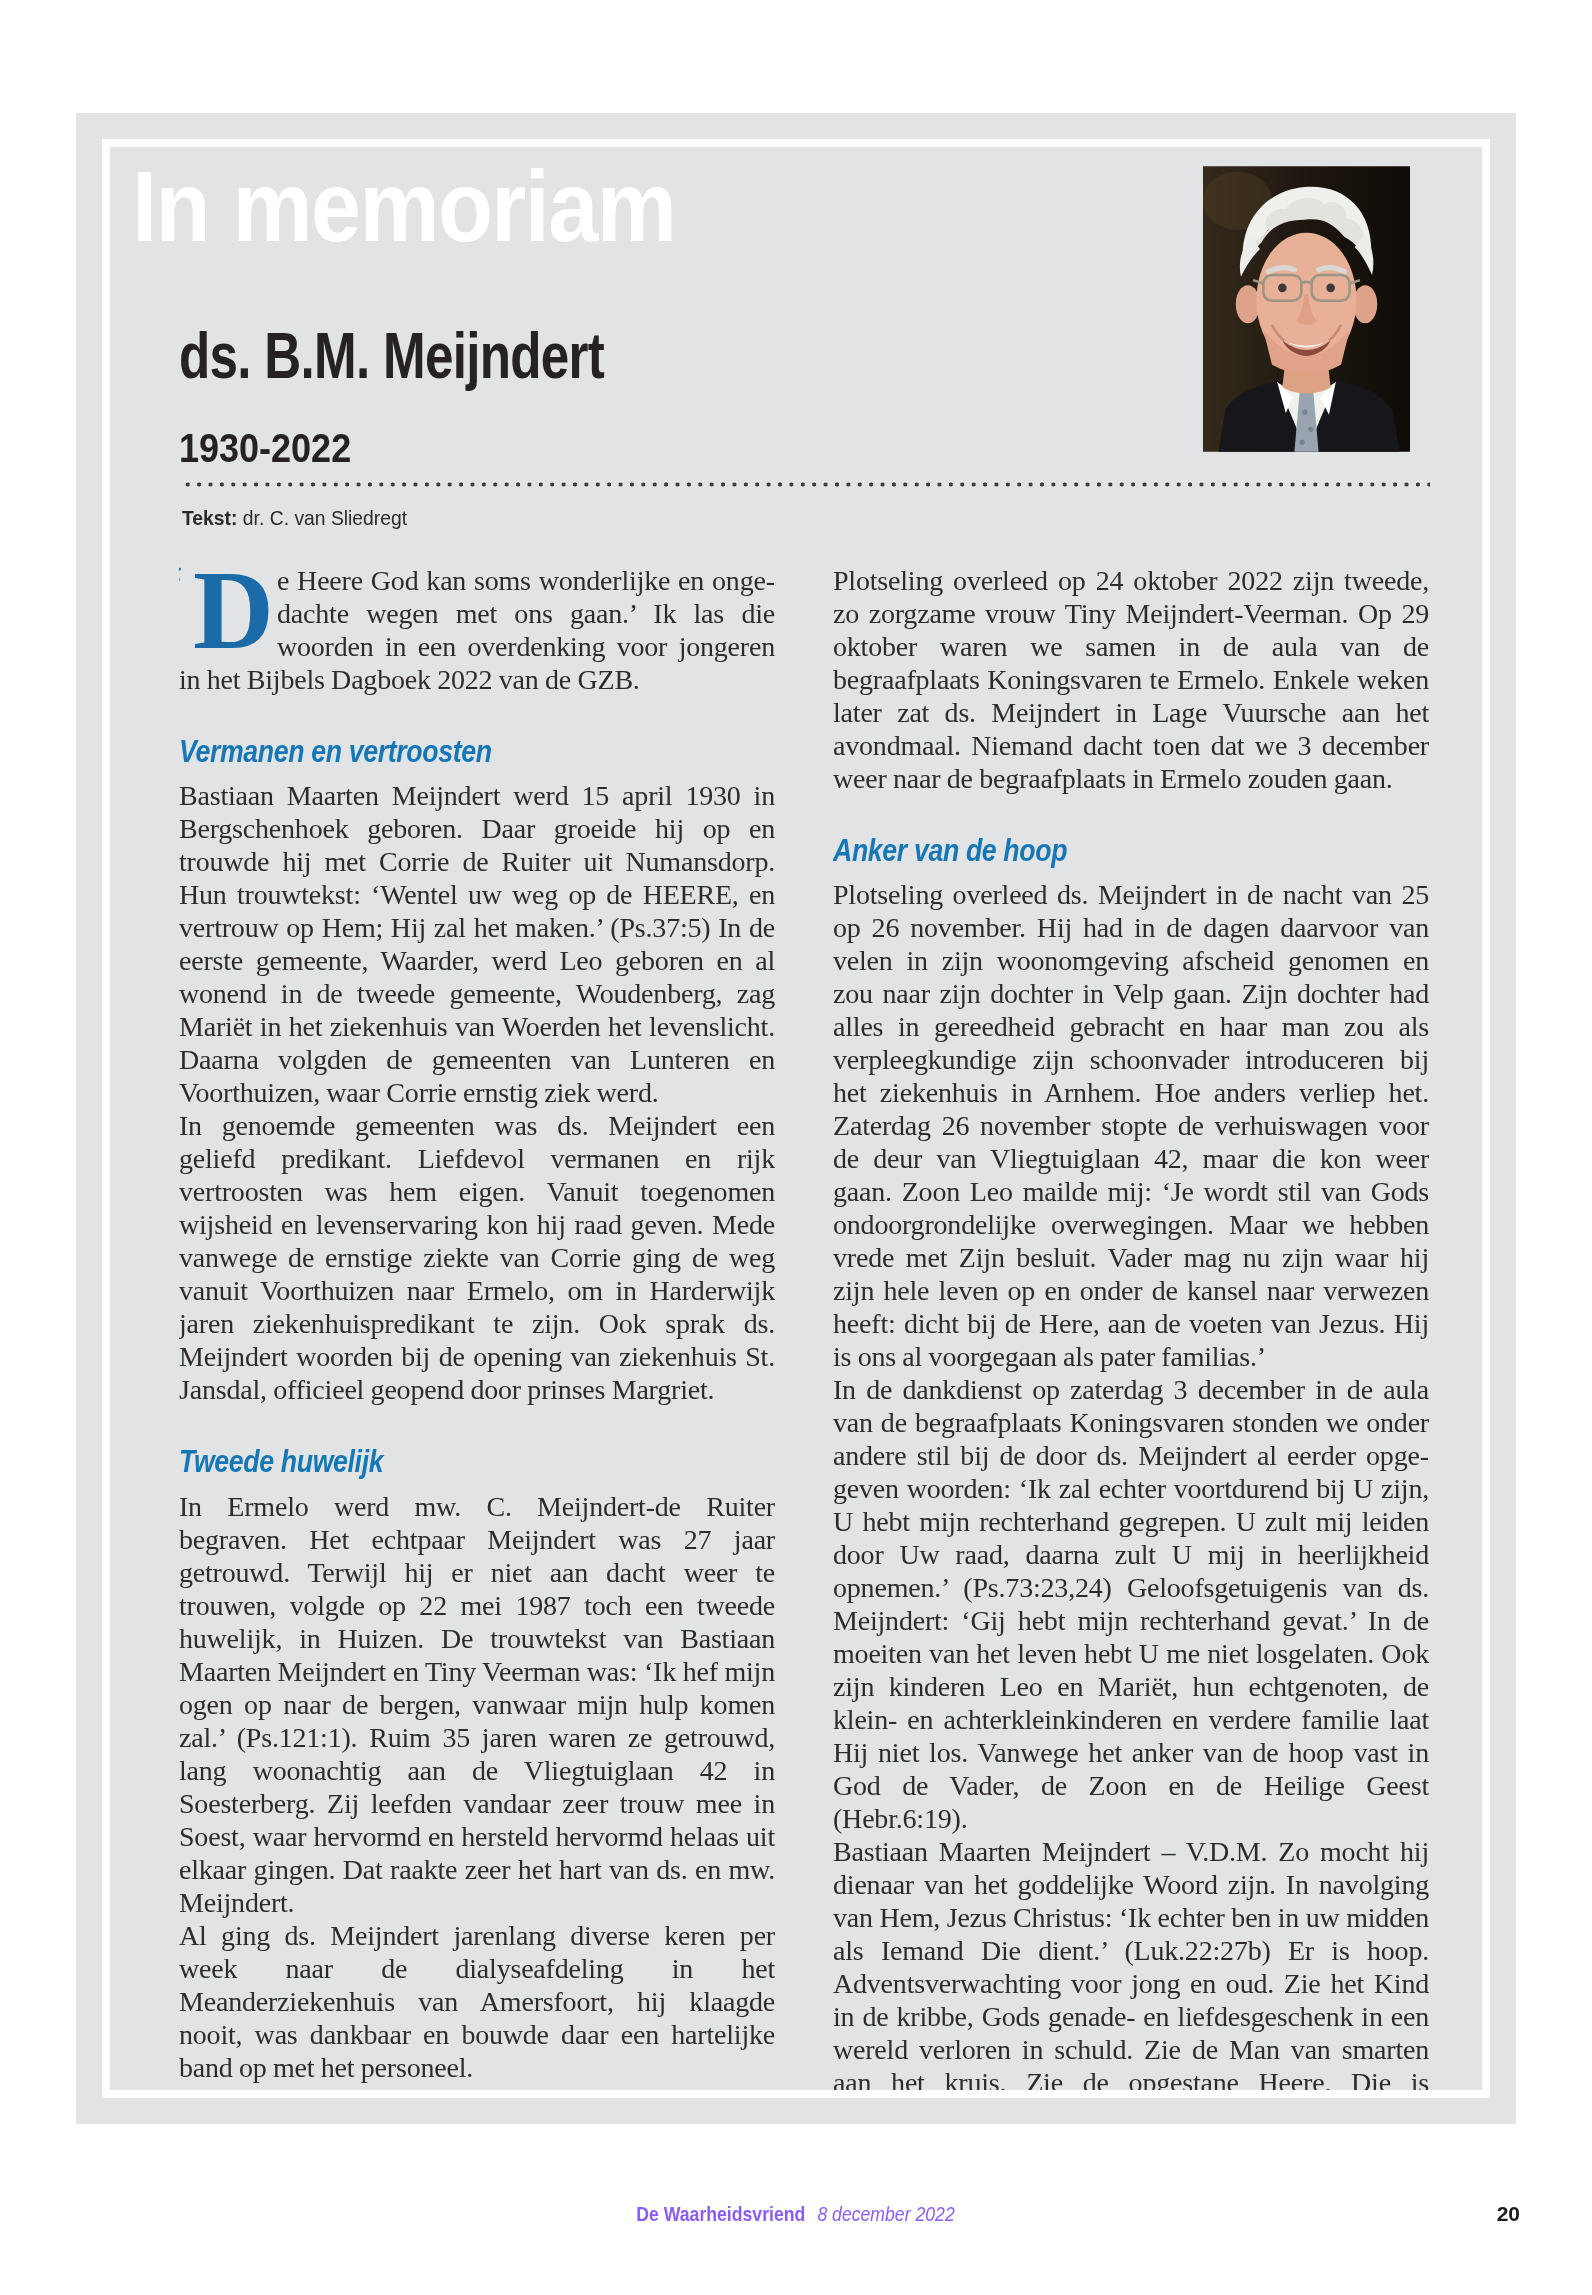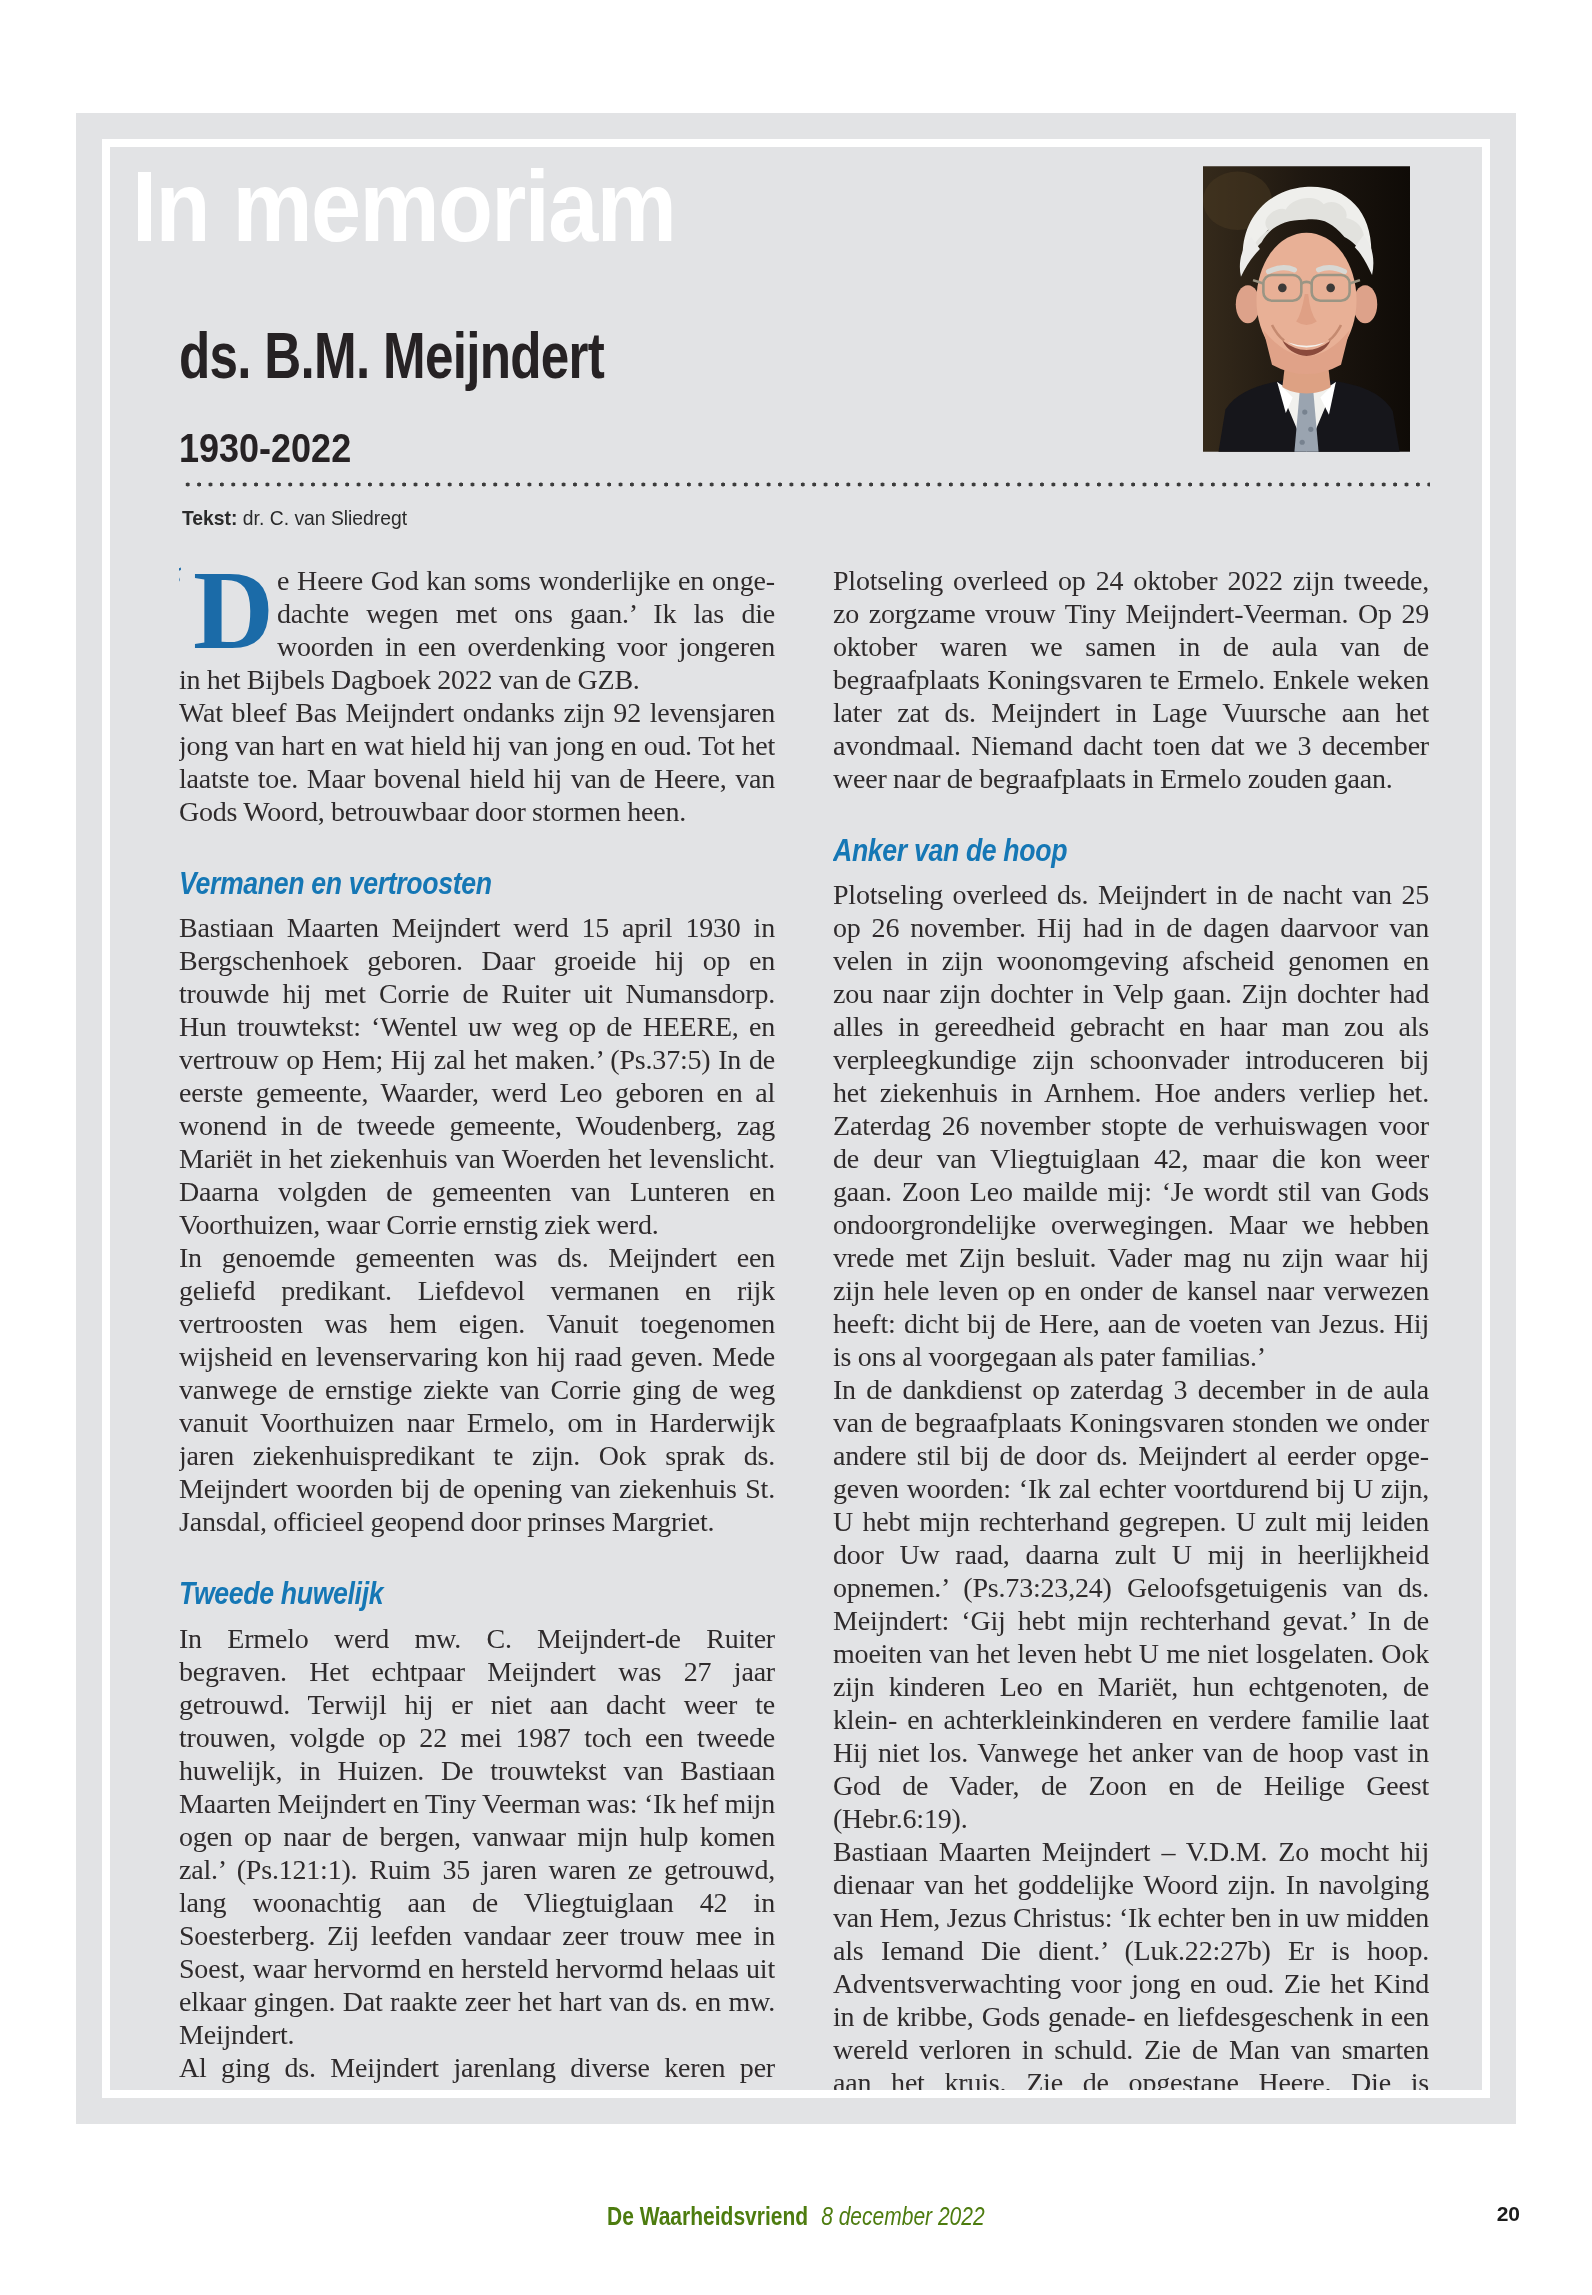--- a/index.html
+++ b/index.html
@@ -42,21 +42,21 @@
           font-style:italic;font-weight:bold;letter-spacing:-0.4px;
           transform:scaleX(0.86);transform-origin:0 0;white-space:nowrap;}
 
   .dropwrap{float:left;width:98px;height:97px;position:relative;}
   .q{position:absolute;left:-12px;top:-5.2px;color:#1b6ba8;font-size:50px;font-weight:bold;
      font-family:"Liberation Serif","DejaVu Serif",serif;line-height:1;}
   .dcap{position:absolute;left:14px;top:-10.4px;color:#1b6ba8;font-size:112px;font-weight:bold;
         font-family:"Liberation Serif","DejaVu Serif",serif;line-height:1;}
 
   .footer{position:absolute;left:0;top:2190px;width:1592px;text-align:center;
-          color:#4d7c0f;font-size:25px;}
+          color:#8b5cf6;font-size:21px;}
   .footer .inner{display:inline-block;transform:scaleX(0.84);transform-origin:50% 50%;white-space:nowrap;}
   .footer .brand{font-weight:bold;}
   .footer .date{font-style:italic;padding-left:8.6px;}
   .pagenum{position:absolute;right:72px;top:2190px;color:#1d1d1d;
            font-size:21px;font-weight:bold;}
 </style>
 </head>
 <body>
 
 <div class="page">
@@ -127,21 +127,20 @@
         <span class="lbl">Tekst:</span>
         <span>dr. C. van Sliedregt</span>
       </div>
 
       <div class="columns">
         <div class="col">
           <p><span class="dropwrap">
                 <span class="q">‘</span>
                 <span class="dcap">D</span>
               </span><span>e Heere God kan soms wonderlijke en onge­dachte wegen met ons gaan.’ Ik las die woorden in een overdenking voor jongeren in het Bijbels Dagboek 2022 van de GZB.</span></p>
-          <p>Wat bleef Bas Meijndert ondanks zijn 92 levensjaren jong van hart en wat hield hij van jong en oud. Tot het laatste toe. Maar bovenal hield hij van de Heere, van Gods Woord, betrouwbaar door stormen heen.</p>
 
           <h3>Vermanen en vertroosten</h3>
           <p>Bastiaan Maarten Meijndert werd 15 april 1930 in Berg­schenhoek geboren. Daar groeide hij op en trouwde hij met Corrie de Ruiter uit Numansdorp. Hun trouwtekst: ‘Wentel uw weg op de HEERE, en vertrouw op Hem; Hij zal het maken.’ (Ps.37:5) In de eerste gemeente, Waarder, werd Leo geboren en al wonend in de tweede gemeente, Woudenberg, zag Mariët in het ziekenhuis van Woerden het levenslicht. Daarna volgden de gemeenten van Lun­teren en Voorthuizen, waar Corrie ernstig ziek werd.</p>
           <p>In genoemde gemeenten was ds. Meijndert een geliefd predikant. Liefdevol vermanen en rijk vertroosten was hem eigen. Vanuit toegenomen wijsheid en levenserva­ring kon hij raad geven. Mede vanwege de ernstige ziekte van Corrie ging de weg vanuit Voorthuizen naar Ermelo, om in Harderwijk jaren ziekenhuispredikant te zijn. Ook sprak ds. Meijndert woorden bij de opening van zieken­huis St. Jansdal, officieel geopend door prinses Margriet.</p>
 
           <h3>Tweede huwelijk</h3>
           <p>In Ermelo werd mw. C. Meijndert-de Ruiter begraven. Het echtpaar Meijndert was 27 jaar getrouwd. Terwijl hij er niet aan dacht weer te trouwen, volgde op 22 mei 1987 toch een tweede huwelijk, in Huizen. De trouw­tekst van Bastiaan Maarten Meijndert en Tiny Veerman was: ‘Ik hef mijn ogen op naar de bergen, vanwaar mijn hulp komen zal.’ (Ps.121:1). Ruim 35 jaren waren ze getrouwd, lang woonachtig aan de Vliegtuiglaan 42 in Soesterberg. Zij leefden vandaar zeer trouw mee in Soest, waar hervormd en hersteld hervormd helaas uit elkaar gingen. Dat raakte zeer het hart van ds. en mw. Meijndert.</p>
           <p>Al ging ds. Meijndert jarenlang diverse keren per week naar de dialyseafdeling in het Meanderziekenhuis van Amersfoort, hij klaagde nooit, was dankbaar en bouw­de daar een hartelijke band op met het personeel.</p>
         </div>
 

